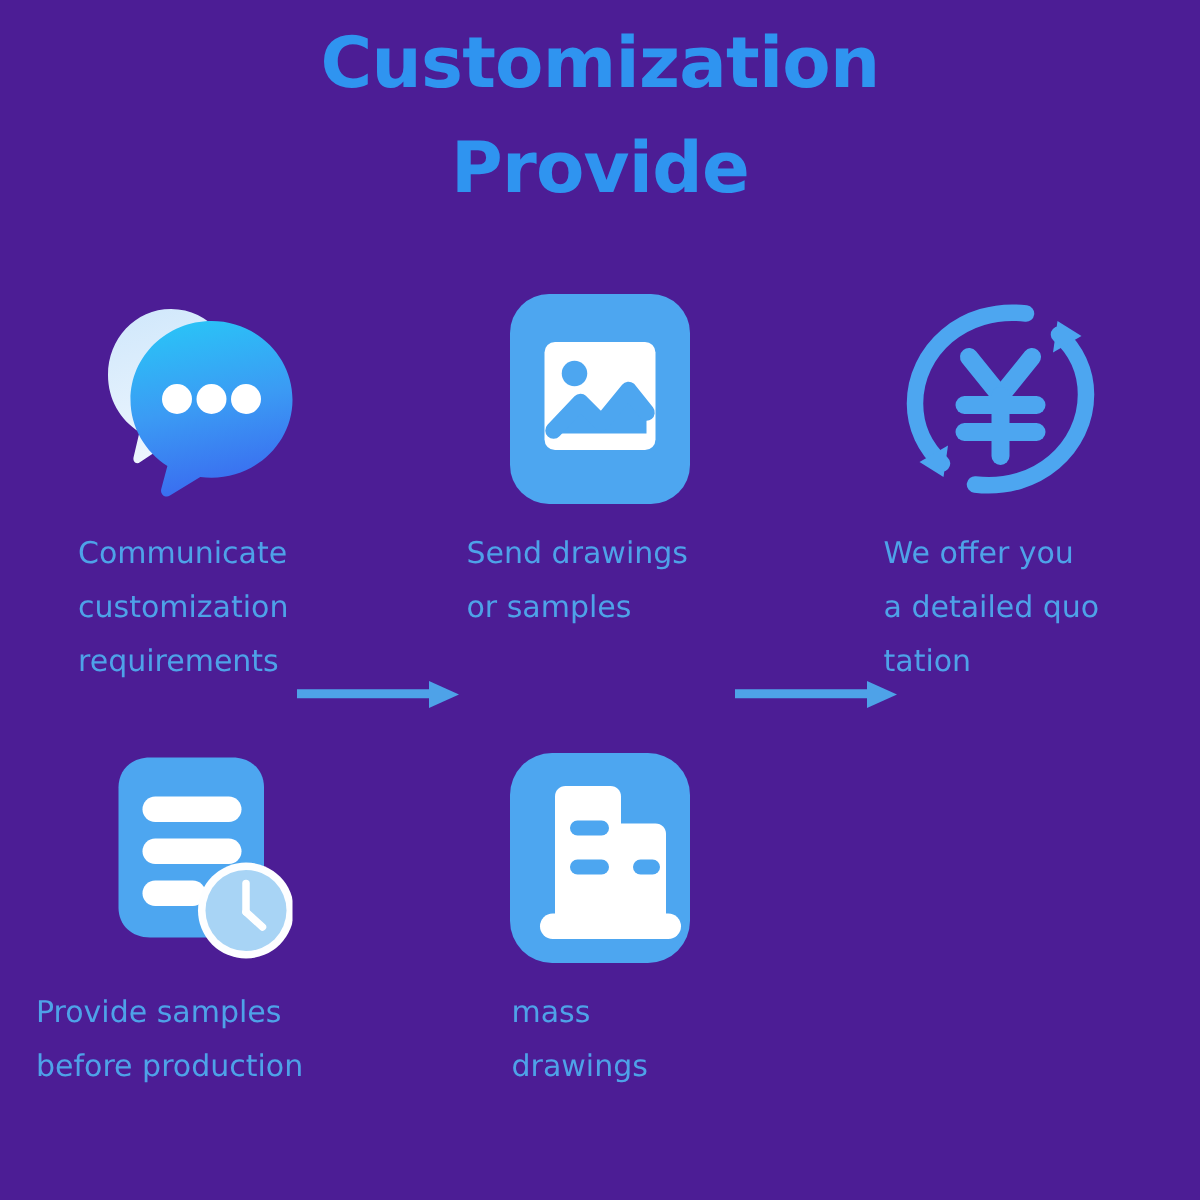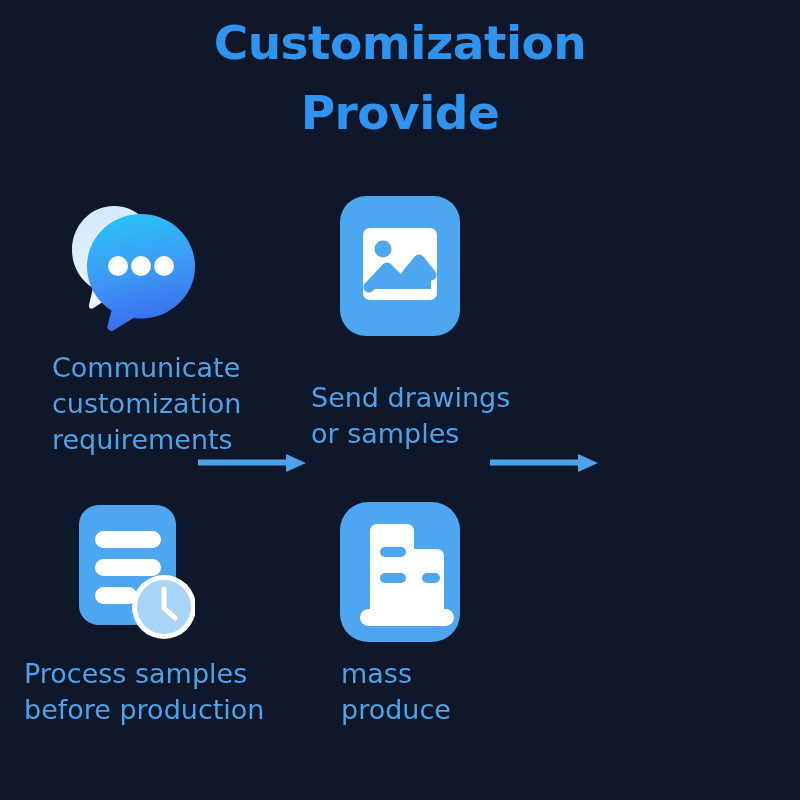--- a/index.html
+++ b/index.html
@@ -12,21 +12,21 @@
     background: #ffffff;
     font-family: "DejaVu Sans", sans-serif;
     overflow: hidden;
     position: relative;
   }
 
   #infographic {
     position: relative;
     width: 800px;
     height: 800px;
-    background: #0f172a;
+    background: #4c1d95;
   }
 
   
   .title-block {
     position: absolute;
     top: 8px;
     left: 0;
     width: 800px;
     text-align: center;
   }
@@ -71,29 +71,29 @@
     align-items: center;
     justify-content: center;
   }
   .icon-wrap svg { display: block; }
 
   .caption {
     position: absolute;
     top: 164px;
     width: 266px;
     font-family: "DejaVu Sans", sans-serif;
-    font-size: 27px;
+    font-size: 20px;
     line-height: 36px;
     color: #4ea2e8;
     white-space: pre-line;
   }
 
   
   .cap-a { left: 52px; }
-  .cap-b { left: 44px; margin-top: 30px; }
+  .cap-b { left: 44px; }
   .cap-c { left: 55px; }
   .cap-d { left: 24px; }
   .cap-e { left: 74px; }
   .cap-f { left: 85px; }
 
   
   .arrow {
     position: absolute;
     width: 110px;
     height: 24px;
@@ -150,20 +150,46 @@
           <rect x="24" y="33" width="74" height="72" rx="7" ry="7" fill="#ffffff"></rect>
           <circle cx="44" cy="54" r="8.5" fill="#4da6f0"></circle>
           <path d="M30 92 L48 73 L62 87 L80 65 L92 80 L92 94 L30 94 Z" fill="#4da6f0"></path>
           <path d="M30 92 L48 73 L62 87 L80 65 L92 80" stroke="#4da6f0" stroke-width="11" stroke-linecap="round" stroke-linejoin="round" fill="none"></path>
         </svg>
       </div>
       <div class="caption cap-b">Send drawings
 or samples</div>
     </div>
 
+    <div class="step step-col-2">
+      <div class="icon-wrap">
+        <svg width="138" height="140" viewBox="0 0 138 140" xmlns="http://www.w3.org/2000/svg">
+          <g fill="none" stroke="#4da6f0" stroke-width="11" stroke-linecap="round">
+
+            <path d="M86 13 C44 8 12 38 12 73 C12 89 19 103 30 113"></path>
+
+            <path d="M52 127 C94 132 126 102 126 67 C126 51 119 37 108 27"></path>
+          </g>
+
+          <path d="M34 101 L31 122 L15 112 Z" fill="#4da6f0"></path>
+          <path d="M104 39 L107 18 L123 28 Z" fill="#4da6f0"></path>
+
+          <g stroke="#4da6f0" stroke-width="12" stroke-linecap="round" fill="none">
+            <path d="M48 42 L69 68"></path>
+            <path d="M90 42 L69 68"></path>
+            <path d="M69 68 L69 108"></path>
+            <path d="M45 74 L93 74"></path>
+            <path d="M45 92 L93 92"></path>
+          </g>
+        </svg>
+      </div>
+      <div class="caption cap-c">We offer you
+a detailed quo
+tation</div>
+    </div>
 
     <div class="arrow" id="arrow-1">
       <svg width="110" height="24" viewBox="0 0 110 24" xmlns="http://www.w3.org/2000/svg">
         <rect x="0" y="8.5" width="94" height="6" fill="#4ea2e8"></rect>
         <path d="M88 3 L108 12 L88 21 Z" fill="#4ea2e8"></path>
       </svg>
     </div>
     <div class="arrow" id="arrow-2">
       <svg width="110" height="24" viewBox="0 0 110 24" xmlns="http://www.w3.org/2000/svg">
         <rect x="0" y="8.5" width="94" height="6" fill="#4ea2e8"></rect>
@@ -182,40 +208,40 @@
           <rect x="24" y="58" width="66" height="17" rx="8.5" ry="8.5" fill="#ffffff"></rect>
           <rect x="24" y="86" width="42" height="17" rx="8.5" ry="8.5" fill="#ffffff"></rect>
           <circle cx="93" cy="106" r="32" fill="#fdfeff"></circle>
           <circle cx="93" cy="106" r="27" fill="#a8d4f5"></circle>
           <g stroke="#ffffff" stroke-width="5" stroke-linecap="round">
             <path d="M93 88 L93 107"></path>
             <path d="M93 107 L104 117"></path>
           </g>
         </svg>
       </div>
-      <div class="caption cap-d">Process samples
+      <div class="caption cap-d">Provide samples
 before production</div>
     </div>
 
     <div class="step step-col-1">
       <div class="icon-wrap">
         <svg width="140" height="142" viewBox="0 0 140 142" xmlns="http://www.w3.org/2000/svg">
           <rect x="10" y="1" width="120" height="140" rx="28" ry="28" fill="#4da6f0"></rect>
 
           <path d="M40 30 C40 26 43 23 47 23 L77 23 C81 23 84 26 84 30 L84 110 L40 110 Z" fill="#ffffff"></path>
 
           <path d="M84 48 L107 48 C111 48 114 51 114 55 L114 110 L84 110 Z" fill="#ffffff"></path>
 
           <rect x="30" y="108" width="94" height="17" rx="8.5" ry="8.5" fill="#ffffff"></rect>
 
           <rect x="50" y="46" width="26" height="10" rx="5" ry="5" fill="#4da6f0"></rect>
           <rect x="50" y="72" width="26" height="10" rx="5" ry="5" fill="#4da6f0"></rect>
           <rect x="92" y="72" width="18" height="10" rx="5" ry="5" fill="#4da6f0"></rect>
         </svg>
       </div>
       <div class="caption cap-e">mass
-produce</div>
+drawings</div>
     </div>
 
 
   </div>
 
 </div>
 
 </body></html>

